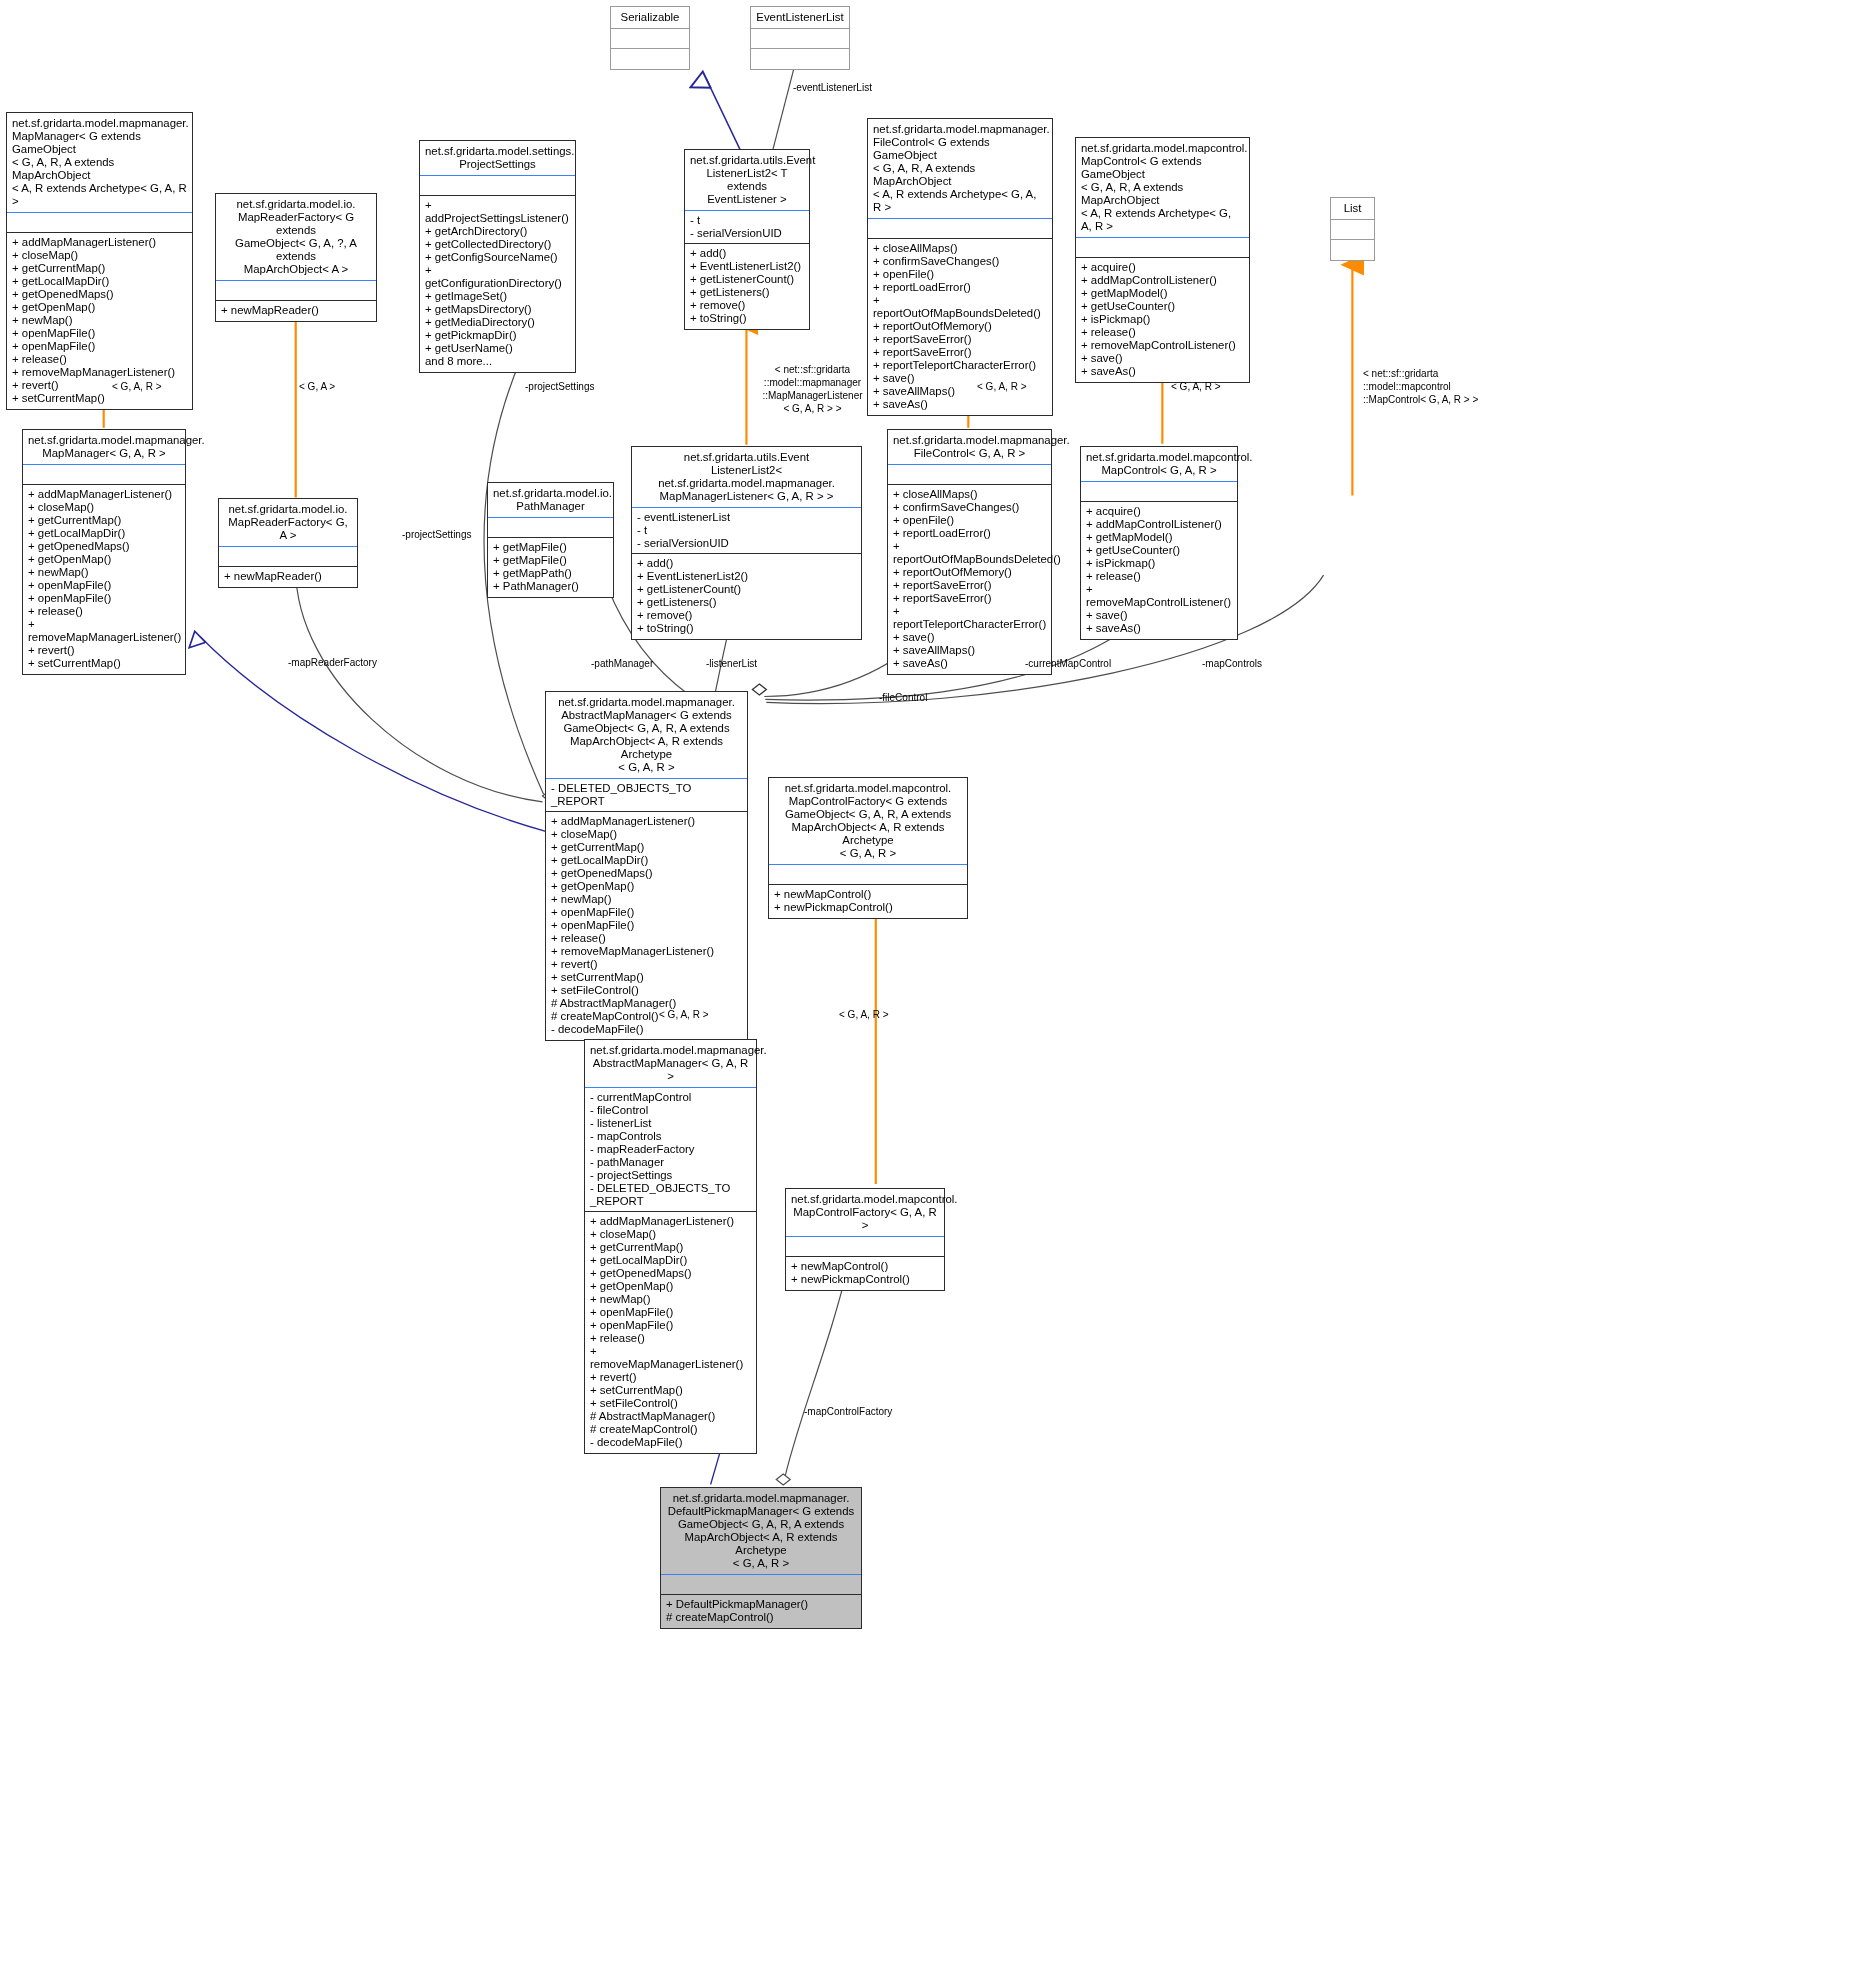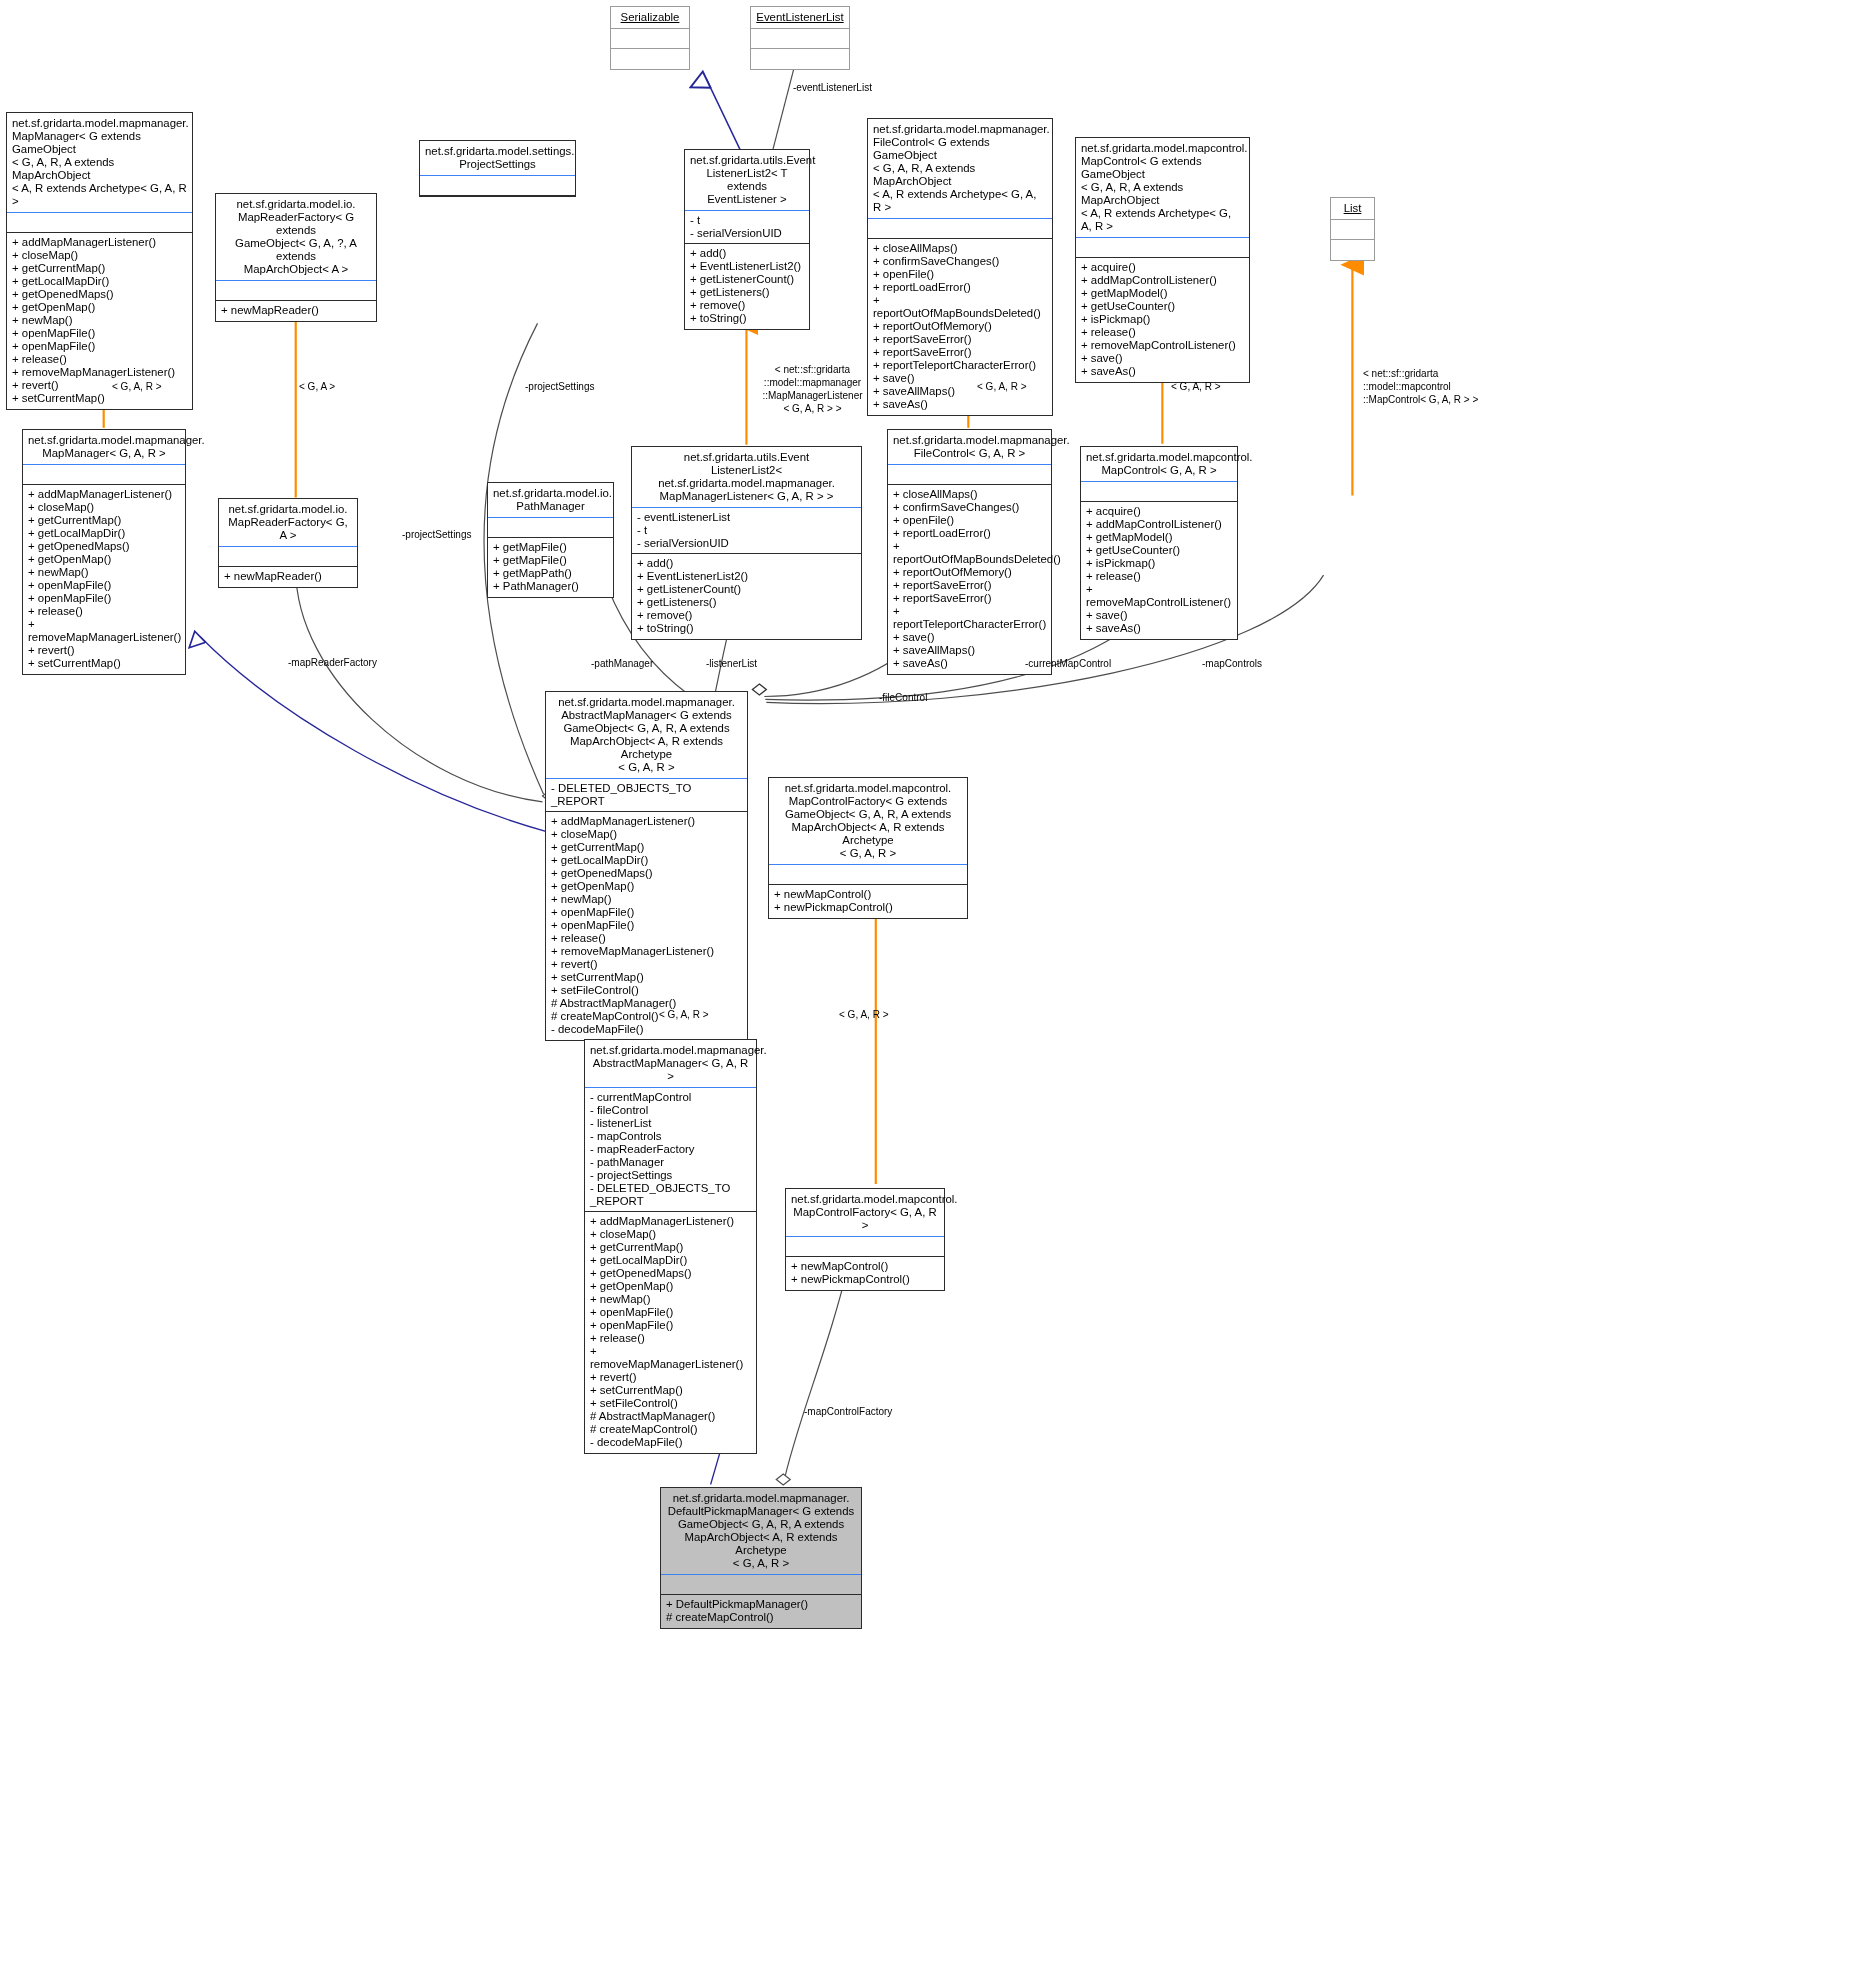--- a/index.html
+++ b/index.html
@@ -27,21 +27,20 @@
     background:#ffffff;
     border:1px solid #2b2b2b;
     font-size:11.4px;
     line-height:13px;
     color:#000;
     z-index:5;
   }
   .uml.gray{
     border-color:#9b9b9b;
     color:#000;
-    text-decoration:underline;
   }
   .uml.filled{
     background:#c0c0c0;
   }
   .uml .hdr{
     text-align:center;
     padding:4px 5px 4px 5px;
     border-bottom:1px solid #3b82f6;
     white-space:pre-line;
   }
@@ -173,20 +172,31 @@
 GameObject&lt; G, A, ?, A extends
 MapArchObject&lt; A &gt;</div>
     <div class="attrs"></div>
     <div class="ops">+ newMapReader()</div>
   </div>
 
   <div class="uml" style="left:419px; top:140px; width:157px;">
     <div class="hdr">net.sf.gridarta.model.settings.
 ProjectSettings</div>
     <div class="attrs"></div>
+    <div class="ops">+ addProjectSettingsListener()
++ getArchDirectory()
++ getCollectedDirectory()
++ getConfigSourceName()
++ getConfigurationDirectory()
++ getImageSet()
++ getMapsDirectory()
++ getMediaDirectory()
++ getPickmapDir()
++ getUserName()
+and 8 more...</div>
   </div>
 
   <div class="uml" style="left:684px; top:149px; width:126px;">
     <div class="hdr">net.sf.gridarta.utils.Event
 ListenerList2&lt; T extends
 EventListener &gt;</div>
     <div class="attrs">- t
 - serialVersionUID</div>
     <div class="ops">+ add()
 + EventListenerList2()

